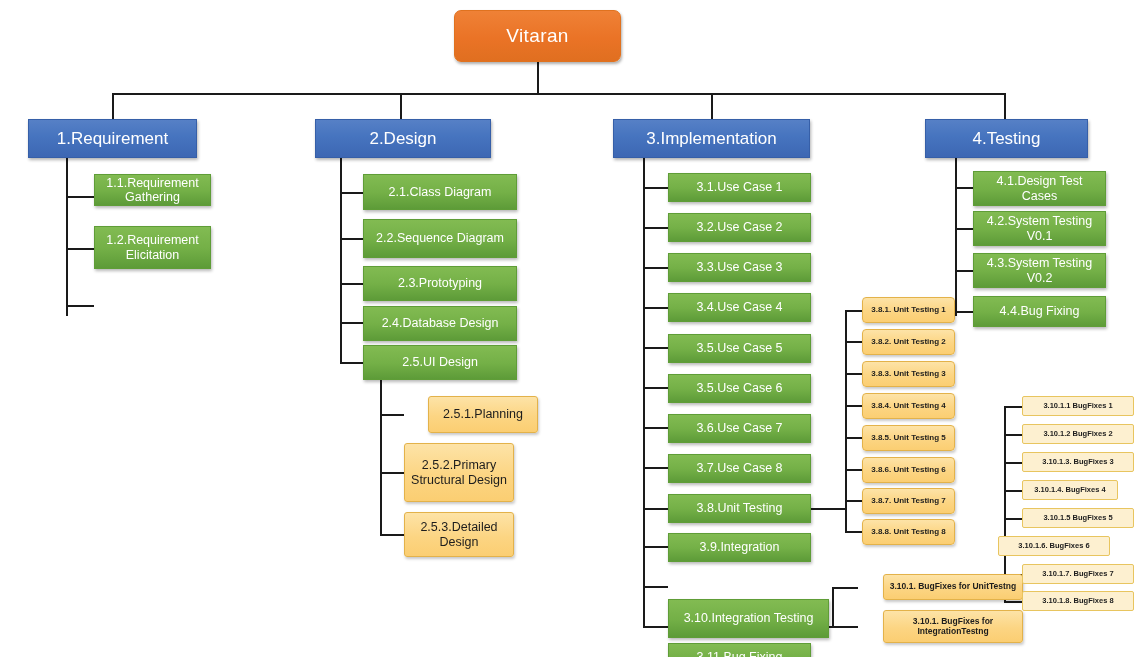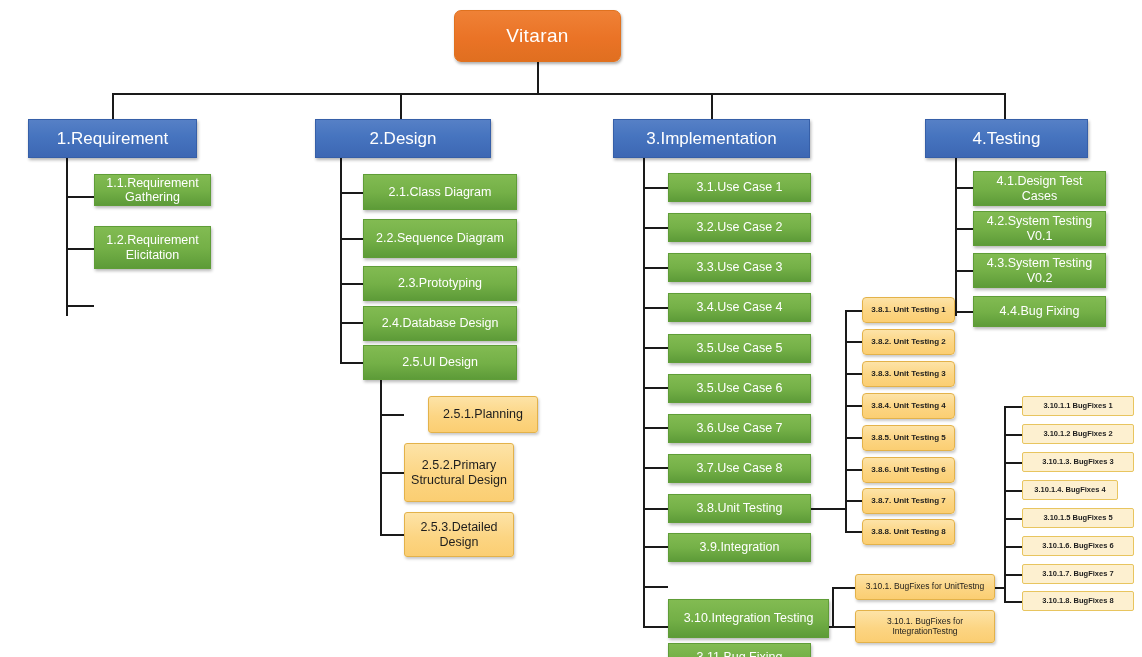--- a/index.html
+++ b/index.html
@@ -30,21 +30,21 @@
   }
   
   .n-yellow{
     background:linear-gradient(180deg,#fde3a7 0%,#fcd583 55%,#fbce72 100%);
     border:1px solid #e3b24a;color:#1d1d1d;font-size:12.5px;border-radius:3px;
     box-shadow:1px 2px 3px rgba(0,0,0,.22);padding:0 4px;
   }
   .n-yellow.small{font-size:8px;font-weight:bold;border-radius:4px;line-height:1.3;}
   .n-yellow.tiny{font-size:7.5px;font-weight:bold;border-radius:2px;
                  background:#fdf0d0;border:1px solid #e8c55f;box-shadow:none;}
-  .n-yellow.wide{font-size:8.5px;font-weight:normal;border-radius:3px;}
+  .n-yellow.wide{font-size:8.5px;font-weight:bold;border-radius:3px;margin-left:28px;}
 
   
   .ln{position:absolute;background:#1a1a1a;}
   .lnv{width:2px;}
   .lnh{height:2px;}
 </style>
 </head>
 <body>
 
 <div id="canvas">
@@ -165,21 +165,21 @@
   <div class="node n-yellow small" style="left:862px;top:519px;width:93px;height:26px;">3.8.8. Unit Testing 8</div>
 
   <div class="node n-yellow wide" style="left:855px;top:574px;width:140px;height:26px;">3.10.1. BugFixes for UnitTestng</div>
   <div class="node n-yellow wide" style="left:855px;top:610px;width:140px;height:33px;">3.10.1. BugFixes for IntegrationTestng</div>
 
   <div class="node n-yellow tiny" style="left:1022px;top:396px;width:112px;height:20px;">3.10.1.1 BugFixes 1</div>
   <div class="node n-yellow tiny" style="left:1022px;top:424px;width:112px;height:20px;">3.10.1.2 BugFixes 2</div>
   <div class="node n-yellow tiny" style="left:1022px;top:452px;width:112px;height:20px;">3.10.1.3. BugFixes 3</div>
   <div class="node n-yellow tiny" style="left:1022px;top:480px;width:96px;height:20px;">3.10.1.4. BugFixes 4</div>
   <div class="node n-yellow tiny" style="left:1022px;top:508px;width:112px;height:20px;">3.10.1.5 BugFixes 5</div>
-  <div class="node n-yellow tiny" style="left:1022px;top:536px;width:112px;height:20px;">3.10.1.6. BugFixes 6</div>
+  <div class="node n-yellow tiny" style="left:998px;top:536px;width:112px;height:20px;">3.10.1.6. BugFixes 6</div>
   <div class="node n-yellow tiny" style="left:1022px;top:564px;width:112px;height:20px;">3.10.1.7. BugFixes 7</div>
   <div class="node n-yellow tiny" style="left:1022px;top:591px;width:112px;height:20px;">3.10.1.8. BugFixes 8</div>
 
   <div class="node n-green" style="left:973px;top:171px;width:133px;height:35px;">4.1.Design Test Cases</div>
   <div class="node n-green" style="left:973px;top:211px;width:133px;height:35px;">4.2.System Testing V0.1</div>
   <div class="node n-green" style="left:973px;top:253px;width:133px;height:35px;">4.3.System Testing V0.2</div>
   <div class="node n-green" style="left:973px;top:296px;width:133px;height:31px;">4.4.Bug Fixing</div>
 
 </div>
 

